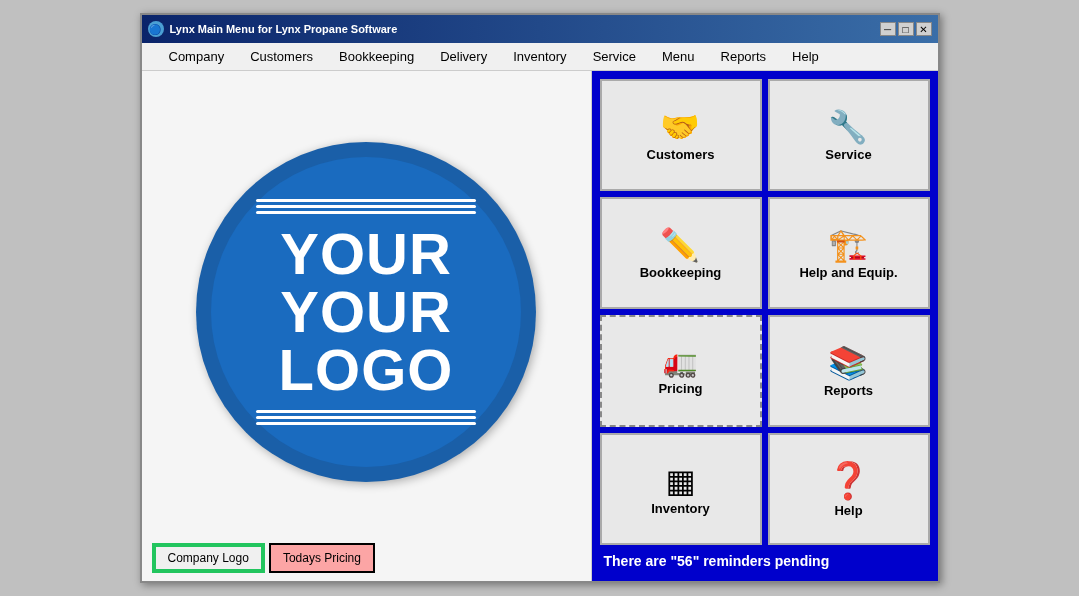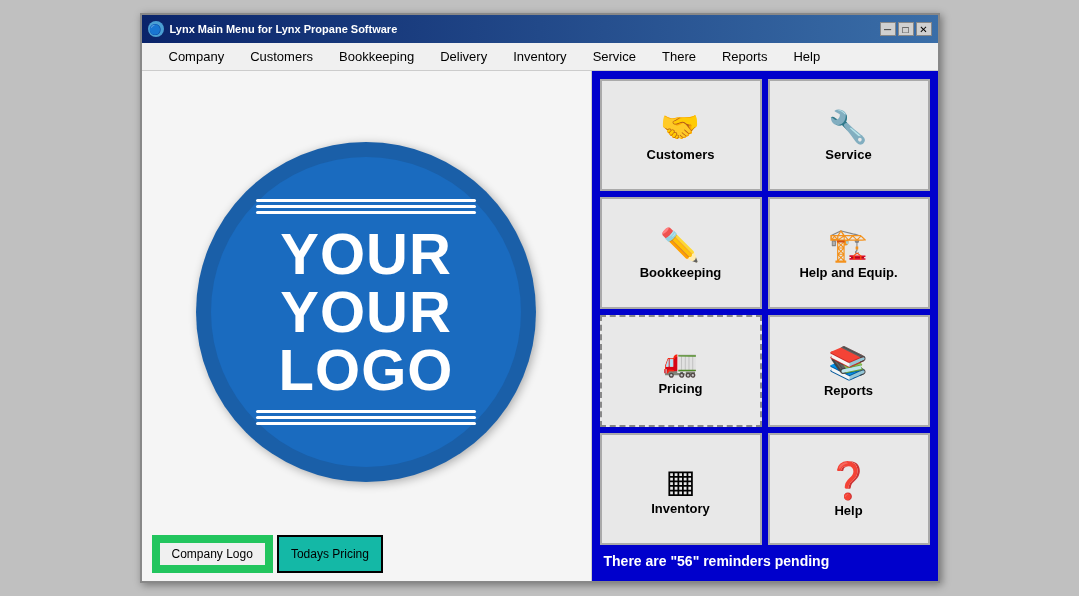--- a/index.html
+++ b/index.html
@@ -151,27 +151,27 @@
       bottom: 8px;
       left: 0;
       right: 0;
       display: flex;
       gap: 4px;
       padding: 0 10px;
     }
     .bottom-btn {
       padding: 4px 12px;
       background: #f0f0f0;
-      border: 8px solid #22c55e;
+      border: 4px solid #22c55e;
       cursor: pointer;
       font-size: 12px;
     }
     .bottom-btn.active {
       border: 2px solid #000;
-      background: #14b8a6;
+      background: #fca5a5;
     }
 
     .right-panel {
       flex: 1;
       background: #0000cc;
       display: flex;
       flex-direction: column;
       padding: 8px;
       gap: 0;
     }
@@ -245,21 +245,21 @@
     </div>
   </div>
 
   <div class="menu-bar">
   <div class="menu-item">Company</div>
       <div class="menu-item">Customers</div>
       <div class="menu-item">Bookkeeping</div>
       <div class="menu-item">Delivery</div>
       <div class="menu-item">Inventory</div>
       <div class="menu-item">Service</div>
-      <div class="menu-item">There</div>
+      <div class="menu-item">Menu</div>
       <div class="menu-item">Reports</div>
       <div class="menu-item">Help</div>
     </div>
 
   <div class="main-content">
 
     <div class="left-panel">
       <div class="logo-circle-outer">
         <div class="logo-circle-inner">
           <div class="logo-lines-top">

